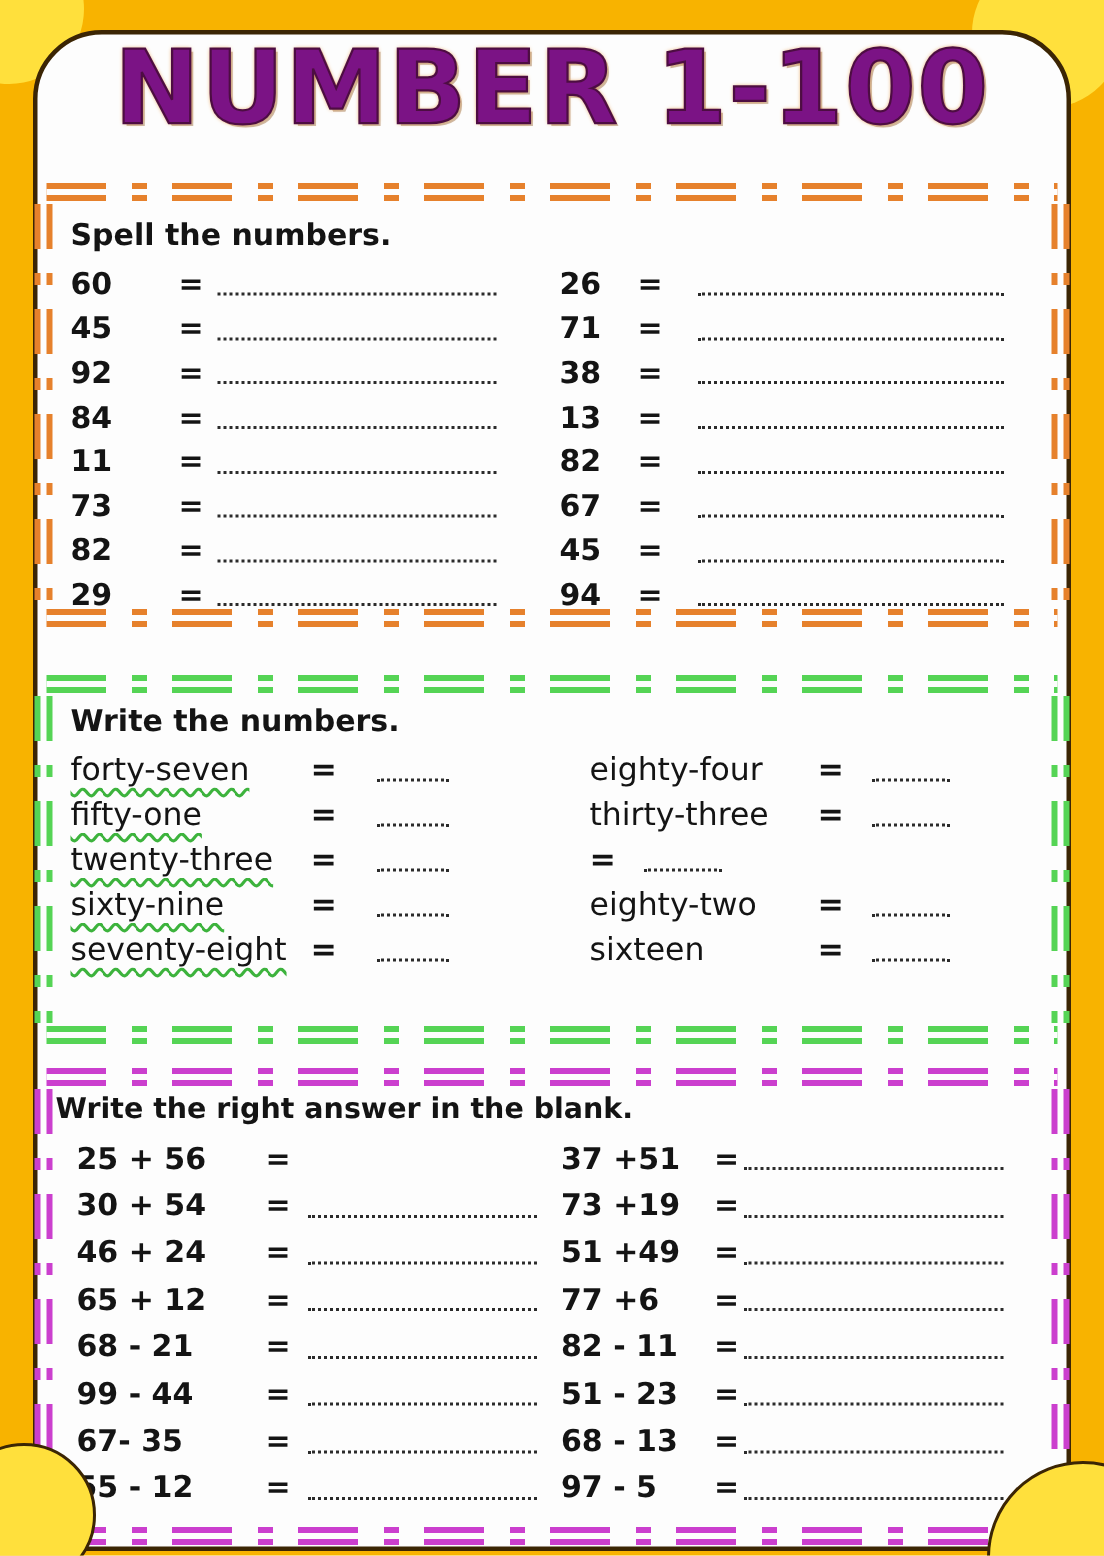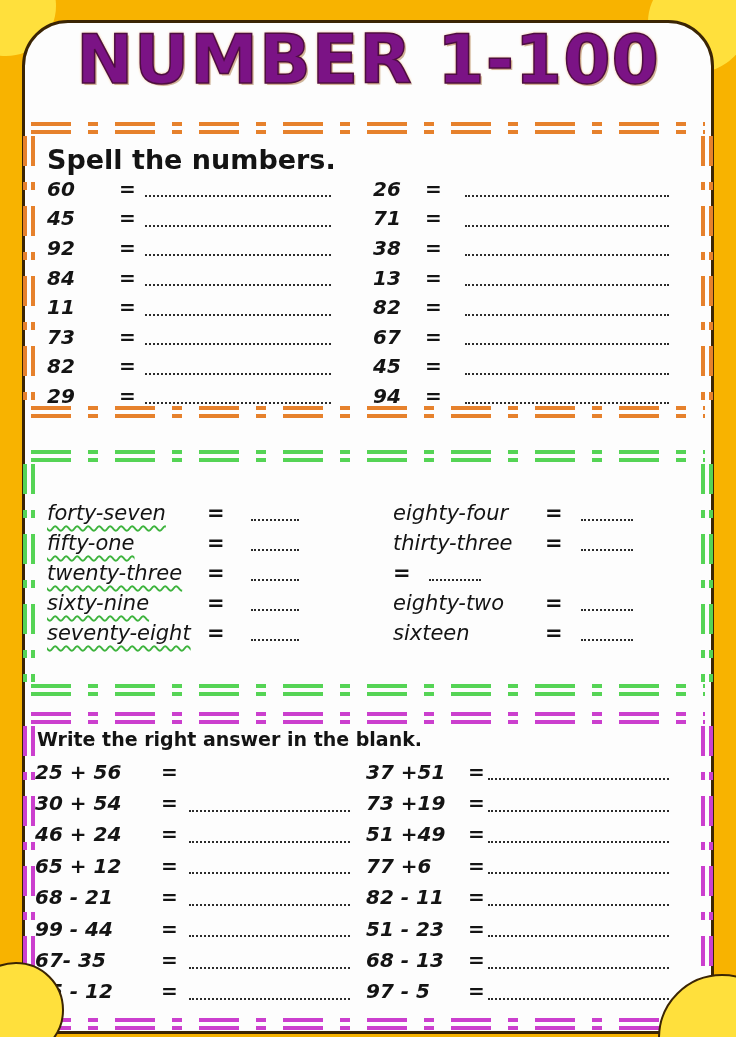--- a/index.html
+++ b/index.html
@@ -29,31 +29,31 @@
     background:repeating-linear-gradient(90deg,var(--c) 0 40px,transparent 40px 57px,var(--c) 57px 67px,transparent 67px 84px);}
   .h-edge::after{content:"";position:absolute;left:0;right:0;top:4px;height:4px;background:#FDFDFD;}
   .h-top{left:8px;right:8px;top:0;}
   .h-bot{left:8px;right:8px;bottom:0;}
   .v-edge{position:absolute;width:12px;
     background:repeating-linear-gradient(180deg,var(--c) 0 30px,transparent 30px 46px,var(--c) 46px 54px,transparent 54px 70px);}
   .v-edge::after{content:"";position:absolute;top:0;bottom:0;left:4px;width:4px;background:#FDFDFD;}
   .v-left{left:0;top:14px;bottom:14px;}
   .v-right{right:0;top:14px;bottom:14px;}
 
-  .sec-heading{position:absolute;left:24px;font-size:27px;font-weight:bold;color:#141414;}
+  .sec-heading{position:absolute;left:24px;font-size:20px;font-weight:bold;color:#141414;}
   .sec-spell .sec-heading{top:22px;}
   .sec-write .sec-heading{top:18px;}
   .sec-math .sec-heading{top:16px;left:14px;font-size:19px;}
 
   .rows{position:absolute;left:24px;right:14px;}
   .sec-spell .rows{top:52px;}
   .sec-write .rows{top:48px;}
-  .sec-math .rows{top:44px;left:12px;right:16px;}
-
-  .row{display:flex;align-items:center;color:#141414;font-style:italic;}
+  .sec-math .rows{top:44px;left:28px;right:16px;}
+
+  .row{display:flex;align-items:center;color:#141414;}
   .s1row{height:29.6px;font-size:20px;font-weight:bold;}
   .s2row{height:30px;font-size:21px;}
   .s3row{height:31.4px;font-size:20px;font-weight:bold;}
   .half{flex:1;display:flex;align-items:center;min-width:0;}
 
   .eq{font-weight:bold;}
   .dotline{border-bottom:2px dotted #2B2B2B;height:15px;}
 
   
   .s1row .num{width:72px;}
@@ -195,20 +195,21 @@
           </div>
       </div>
     </div>
   </div>
 
   <div class="section sec-write">
     <div class="h-edge h-top"></div>
     <div class="h-edge h-bot"></div>
     <div class="v-edge v-left"></div>
     <div class="v-edge v-right"></div>
+    <div class="sec-heading">Write the numbers.</div>
     <div class="rows">
       <div class="row s2row">
         <div class="half half-l">
             <span class="word squiggle">forty-seven</span>
             <span class="eq">=</span>
             <span class="dotline"></span>
           </div>
         <div class="half half-r">
             <span class="word">eighty-four</span>
             <span class="eq">=</span>

